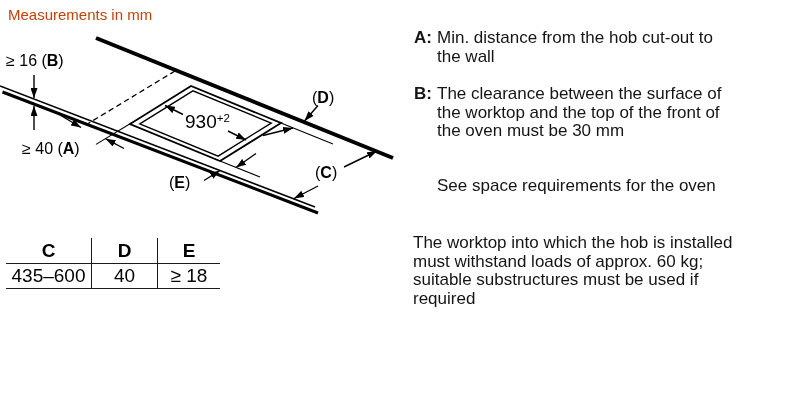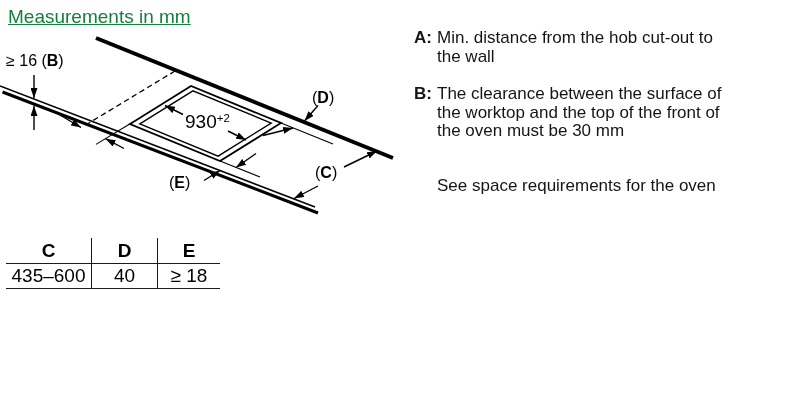--- a/index.html
+++ b/index.html
@@ -25,23 +25,22 @@
     position: absolute;
     font-size: 19px;
     line-height: 20px;
     white-space: nowrap;
     color: #000;
   }
   .dim sup { font-size: 11.5px; vertical-align: 6px; letter-spacing: 0; }
   .title {
     position: absolute;
     left: 8px; top: 6px;
-    font-size: 19px;
-    color: #15803d;
-    text-decoration: underline;
+    font-size: 15px;
+    color: #c2410c;
   }
   table.spec {
     position: absolute;
     left: 6px; top: 238px;
     border-collapse: collapse;
     font-size: 19px;
     color: #000;
     table-layout: fixed;
   }
   table.spec th, table.spec td {
@@ -115,20 +114,21 @@
     <line x1="34" y1="130" x2="34" y2="106" stroke="#000" stroke-width="1.4" marker-end="url(#ah)"></line>
 
     <line x1="60" y1="115" x2="81" y2="127.5" stroke="#000" stroke-width="1.4" marker-end="url(#ah)"></line>
     <line x1="124" y1="148.5" x2="105.5" y2="138.7" stroke="#000" stroke-width="1.4" marker-end="url(#ah)"></line>
   </svg>
 
   <div class="title">Measurements in mm</div>
 
   <div class="lbl" style="left:6px; top:51px;"><span>≥ 16 (</span><span class="bletter">B</span><span>)</span></div>
 
+  <div class="lbl" style="left:22px; top:139px;"><span>≥ 40 (</span><span class="bletter">A</span><span>)</span></div>
 
   <div class="dim" style="left:185px; top:108px;"><span>930</span><sup>+2</sup></div>
 
 
   <div class="lbl" style="left:312px; top:88px;"><span>(</span><span class="bletter">D</span><span>)</span></div>
 
   <div class="lbl" style="left:315px; top:163px;"><span>(</span><span class="bletter">C</span><span>)</span></div>
 
   <div class="lbl" style="left:169px; top:173px;"><span>(</span><span class="bletter">E</span><span>)</span></div>
 
@@ -151,14 +151,18 @@
   <div class="note-text" style="left:437px; top:29px;">Min. distance from the hob cut-out to
 the wall</div>
 
   <div class="note-label" style="left:414px; top:85px;">B:</div>
   <div class="note-text" style="left:437px; top:85px;">The clearance between the surface of
 the worktop and the top of the front of
 the oven must be 30 mm</div>
 
   <div class="note-text" style="left:437px; top:177px;">See space requirements for the oven</div>
 
+  <div class="note-text" style="left:413px; top:234px;">The worktop into which the hob is installed
+must withstand loads of approx. 60 kg;
+suitable substructures must be used if
+required</div>
 
 </div>
 
 </body></html>

